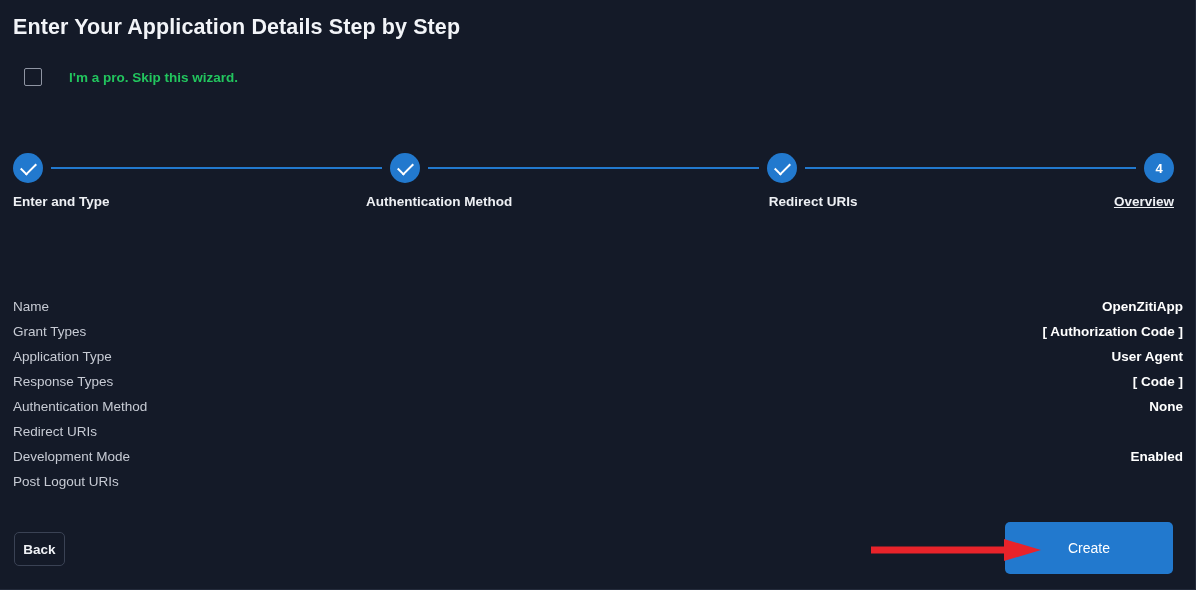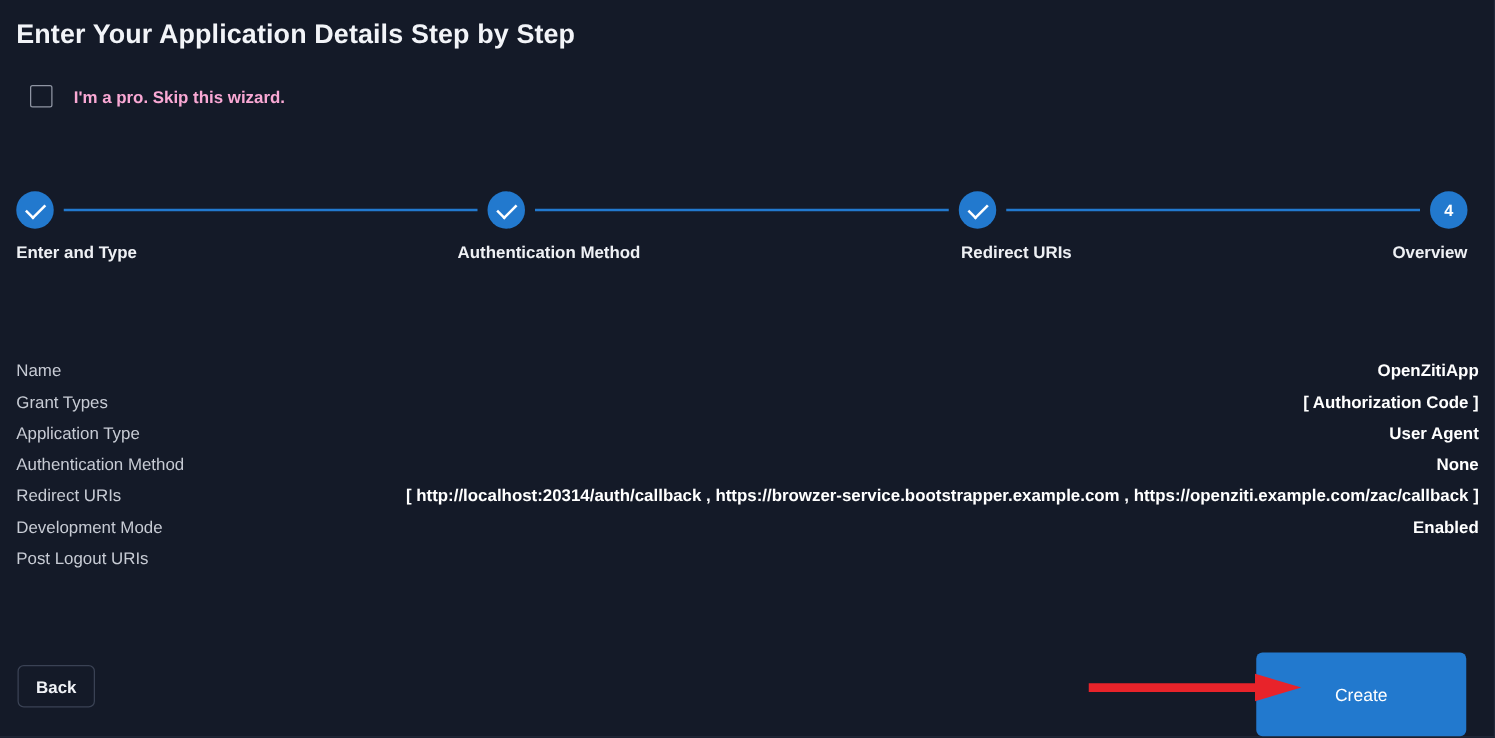--- a/index.html
+++ b/index.html
@@ -51,24 +51,24 @@
     width: 18px;
     height: 18px;
     border: 1.6px solid #8f95a3;
     border-radius: 2px;
     background: transparent;
     box-sizing: border-box;
     flex: 0 0 auto;
     cursor: pointer;
   }
   .skip-label {
-    margin-left: 6px;
-    font-size: 13.5px;
-    font-weight: 700;
-    color: #f9a8d4;
+    margin-left: 16px;
+    font-size: 13.5px;
+    font-weight: 700;
+    color: #22c55e;
     white-space: nowrap;
     padding-left: 11px;
   }
 
   
   .stepper {
     position: absolute;
     left: 13px;
     top: 152px;
     width: 1161px;
@@ -146,21 +146,21 @@
 
   
   .summary {
     position: absolute;
     left: 13px;
     top: 289px;
     width: 1170px;
   }
   .summary-row {
     display: flex;
-    align-items: flex-start;
+    align-items: flex-end;
     justify-content: space-between;
     height: 25px;
     white-space: nowrap;
     gap: 32px;
   }
   .summary-key {
     font-size: 13.5px;
     font-weight: 400;
     color: #c7cbd4;
   }
@@ -169,40 +169,40 @@
     font-weight: 700;
     color: #ffffff;
     text-align: right;
   }
 
   
   .btn-back {
     position: absolute;
     left: 14px;
     top: 532px;
-    width: 62px;
+    width: 51px;
     height: 34px;
     border: 1px solid #3a4254;
     border-radius: 5px;
     background: transparent;
     color: #f0f2f6;
     font-family: "Liberation Sans", sans-serif;
     font-size: 13.5px;
     font-weight: 700;
     cursor: pointer;
     display: flex;
     align-items: center;
     justify-content: center;
   }
   .btn-create {
     position: absolute;
     left: 1005px;
     top: 522px;
     width: 168px;
-    height: 67px;
+    height: 52px;
     border: none;
     border-radius: 5px;
     background: #2279ce;
     color: #ffffff;
     font-family: "Liberation Sans", sans-serif;
     font-size: 14px;
     font-weight: 400;
     cursor: pointer;
     display: flex;
     align-items: center;
@@ -251,21 +251,21 @@
 
       <div class="step-circle">
         <span class="num">4</span>
       </div>
     </div>
 
     <div class="step-labels">
       <div class="step-label" style="text-align:left;">Enter and Type</div>
       <div class="step-label" style="text-align:center;">Authentication Method</div>
       <div class="step-label" style="text-align:center;">Redirect URIs</div>
-      <div class="step-label" style="text-align:left;">Overview</div>
+      <div class="step-label" style="text-align:left;text-decoration:underline;">Overview</div>
     </div>
   </div>
 
 
   <div class="summary">
 
     <div class="summary-row">
       <span class="summary-key">Name</span>
       <span class="summary-value">OpenZitiApp</span>
     </div>
@@ -273,29 +273,32 @@
     <div class="summary-row">
       <span class="summary-key">Grant Types</span>
       <span class="summary-value">[ Authorization Code ]</span>
     </div>
 
     <div class="summary-row">
       <span class="summary-key">Application Type</span>
       <span class="summary-value">User Agent</span>
     </div>
 
+    <div class="summary-row">
+      <span class="summary-key">Response Types</span>
+      <span class="summary-value">[ Code ]</span>
+    </div>
 
     <div class="summary-row">
       <span class="summary-key">Authentication Method</span>
       <span class="summary-value">None</span>
     </div>
 
     <div class="summary-row">
       <span class="summary-key">Redirect URIs</span>
-      <span class="summary-value">[ http://localhost:20314/auth/callback , https://browzer-service.bootstrapper.example.com , https://openziti.example.com/zac/callback ]</span>
     </div>
 
     <div class="summary-row">
       <span class="summary-key">Development Mode</span>
       <span class="summary-value">Enabled</span>
     </div>
 
     <div class="summary-row">
       <span class="summary-key">Post Logout URIs</span>
       <span class="summary-value"></span>

